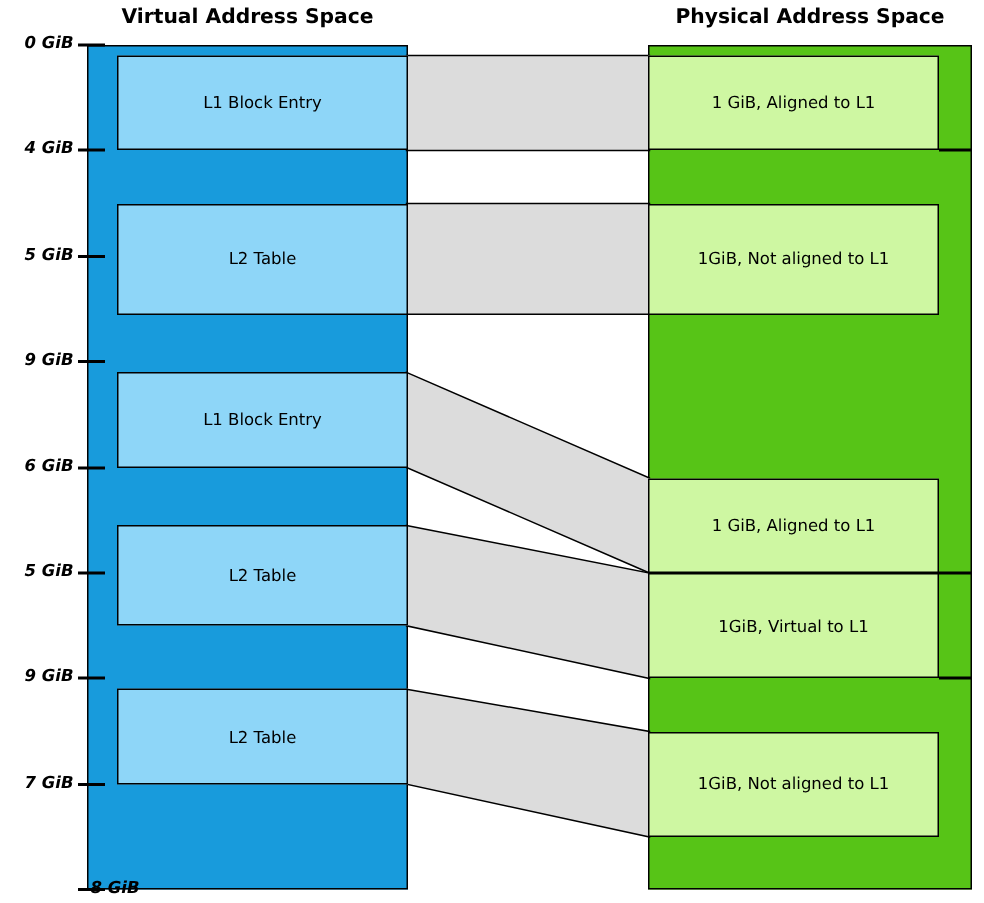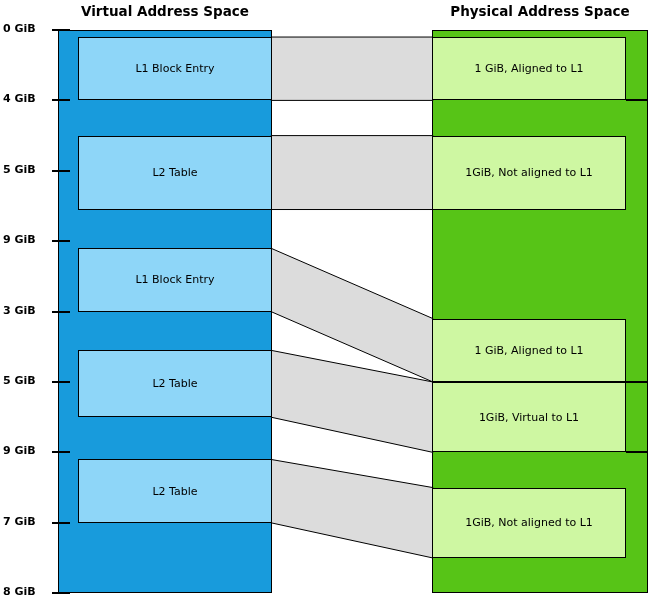--- a/index.html
+++ b/index.html
@@ -40,21 +40,21 @@
     position:absolute;left:52px;width:18px;height:2px;
     background:var(--outline);
   }
   .rtick{
     position:absolute;left:626px;width:22px;height:2px;
     background:var(--outline);
   }
   .ticklabel{
     position:absolute;left:3px;width:46px;height:14px;
     font-size:11px;font-weight:bold;color:#000;
-    text-align:left;white-space:nowrap;
+    text-align:right;white-space:nowrap;font-style:italic;
   }
 </style>
 </head>
 <body>
 
 <div id="canvas">
   <div class="title" id="title-physical">Physical Address Space</div>
   <div class="title" id="title-virtual">Virtual Address Space</div>
   <div class="col" id="virtual-column"></div>
   <div class="col" id="physical-column"></div>
@@ -67,29 +67,29 @@
     </svg>
 <div class="tick" style="top: 29px;"></div>
     <div class="ticklabel" style="top: 22px;">0 GiB</div>
     <div class="tick" style="top: 99.4px;"></div>
     <div class="ticklabel" style="top: 92.4px;">4 GiB</div>
     <div class="tick" style="top: 169.8px;"></div>
     <div class="ticklabel" style="top: 162.8px;">5 GiB</div>
     <div class="tick" style="top: 240.2px;"></div>
     <div class="ticklabel" style="top: 233.2px;">9 GiB</div>
     <div class="tick" style="top: 310.6px;"></div>
-    <div class="ticklabel" style="top: 303.6px;">3 GiB</div>
+    <div class="ticklabel" style="top: 303.6px;">6 GiB</div>
     <div class="tick" style="top: 381px;"></div>
     <div class="ticklabel" style="top: 374px;">5 GiB</div>
     <div class="tick" style="top: 451.4px;"></div>
     <div class="ticklabel" style="top: 444.4px;">9 GiB</div>
     <div class="tick" style="top: 521.8px;"></div>
     <div class="ticklabel" style="top: 514.8px;">7 GiB</div>
     <div class="tick" style="top: 592.2px;"></div>
-    <div class="ticklabel" style="top: 585.2px;">8 GiB</div>
+    <div class="ticklabel" style="top: 585.2px; margin-left: 44px;">8 GiB</div>
     <div class="box vbox" style="left: 78px; width: 194px; top: 37.04px; height: 63.36px;">L1 Block Entry</div>
     <div class="box vbox" style="left: 78px; width: 194px; top: 135.6px; height: 73.92px;">L2 Table</div>
     <div class="box vbox" style="left: 78px; width: 194px; top: 248.24px; height: 63.36px;">L1 Block Entry</div>
     <div class="box vbox" style="left: 78px; width: 194px; top: 350.32px; height: 66.88px;">L2 Table</div>
     <div class="box vbox" style="left: 78px; width: 194px; top: 459.44px; height: 63.36px;">L2 Table</div>
     <div class="box pbox" style="left: 432px; width: 194px; top: 37.04px; height: 63.36px;">1 GiB, Aligned to L1</div>
     <div class="rtick" style="top: 99.4px;"></div>
     <div class="box pbox" style="left: 432px; width: 194px; top: 135.6px; height: 73.92px;">1GiB, Not aligned to L1</div>
     <div class="box pbox" style="left: 432px; width: 194px; top: 318.64px; height: 63.36px;">1 GiB, Aligned to L1</div>
     <div class="rtick" style="top: 381px;"></div>

